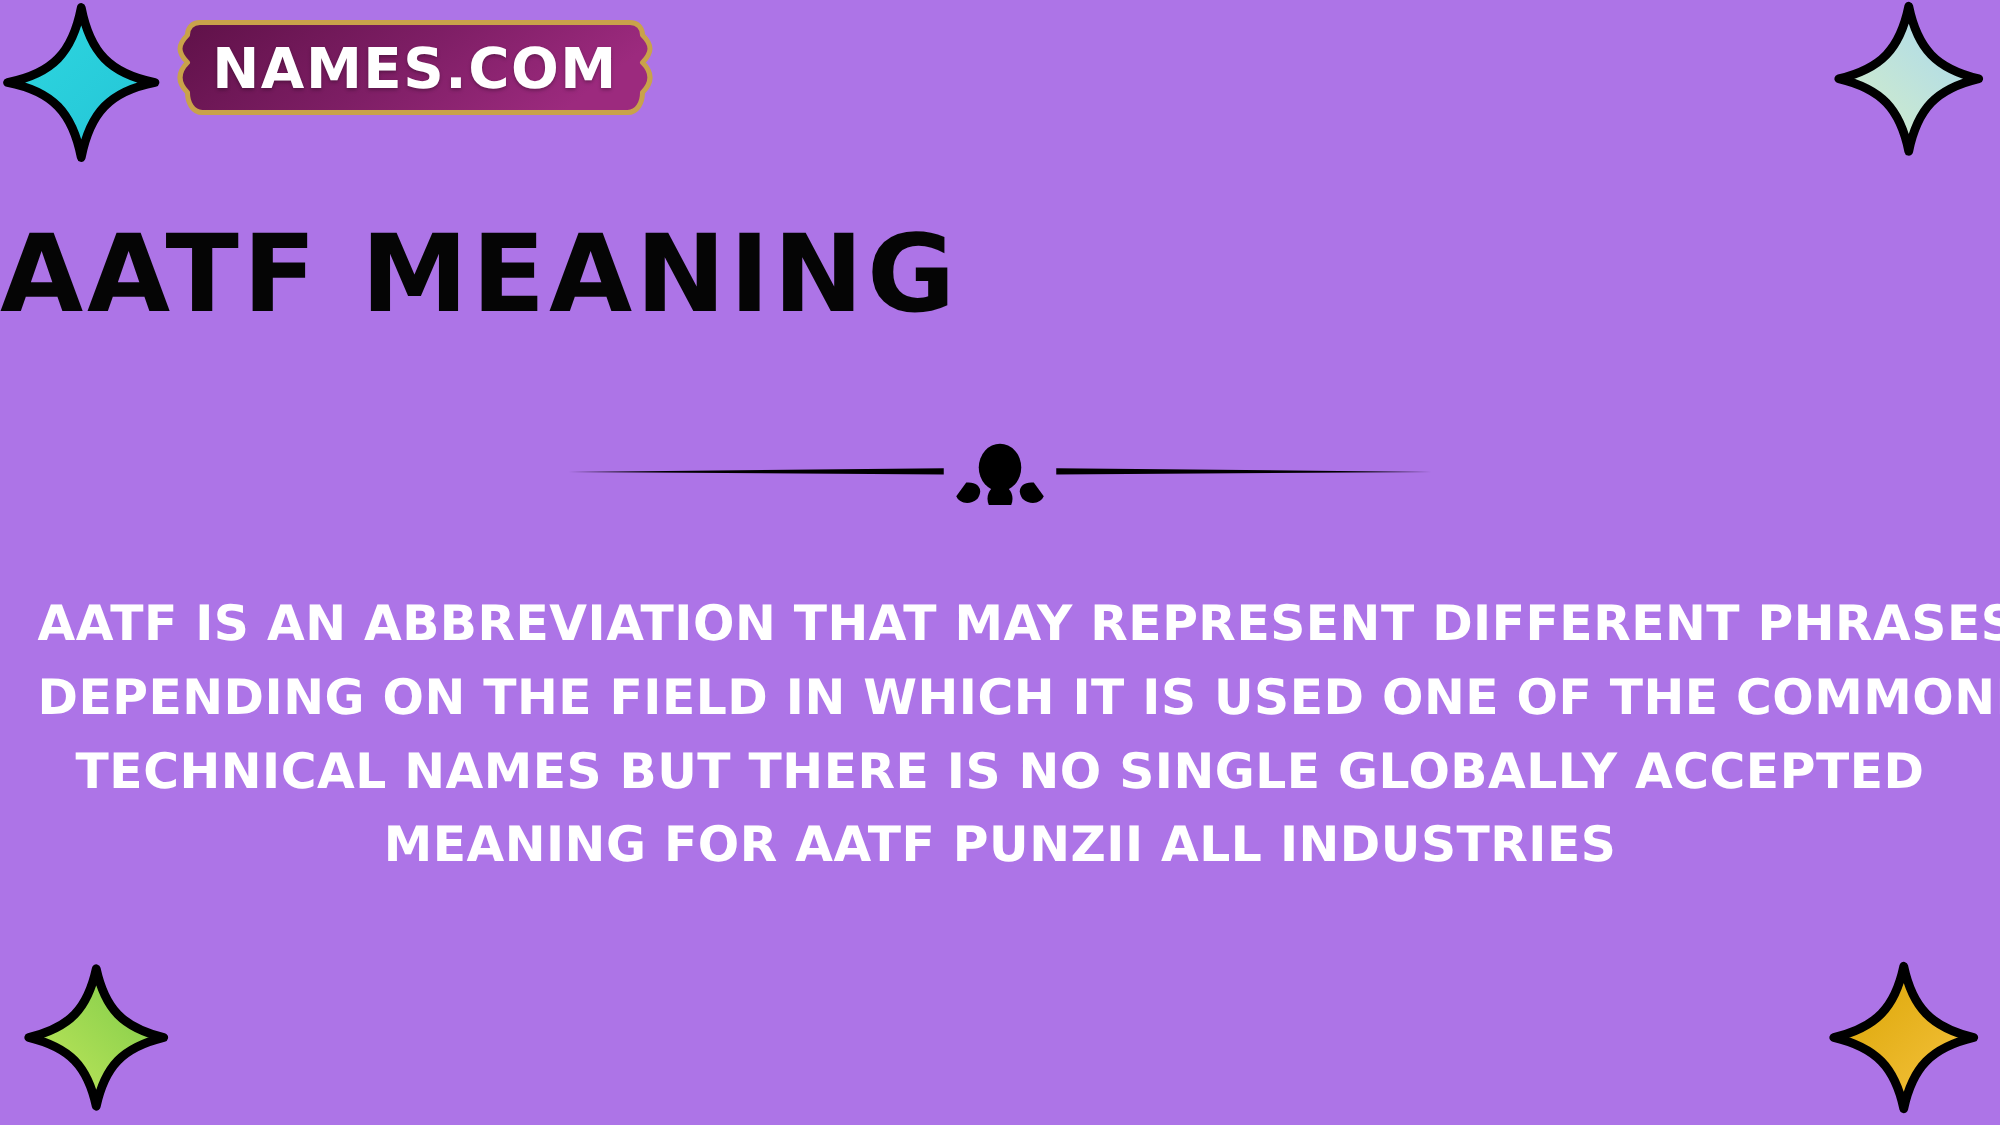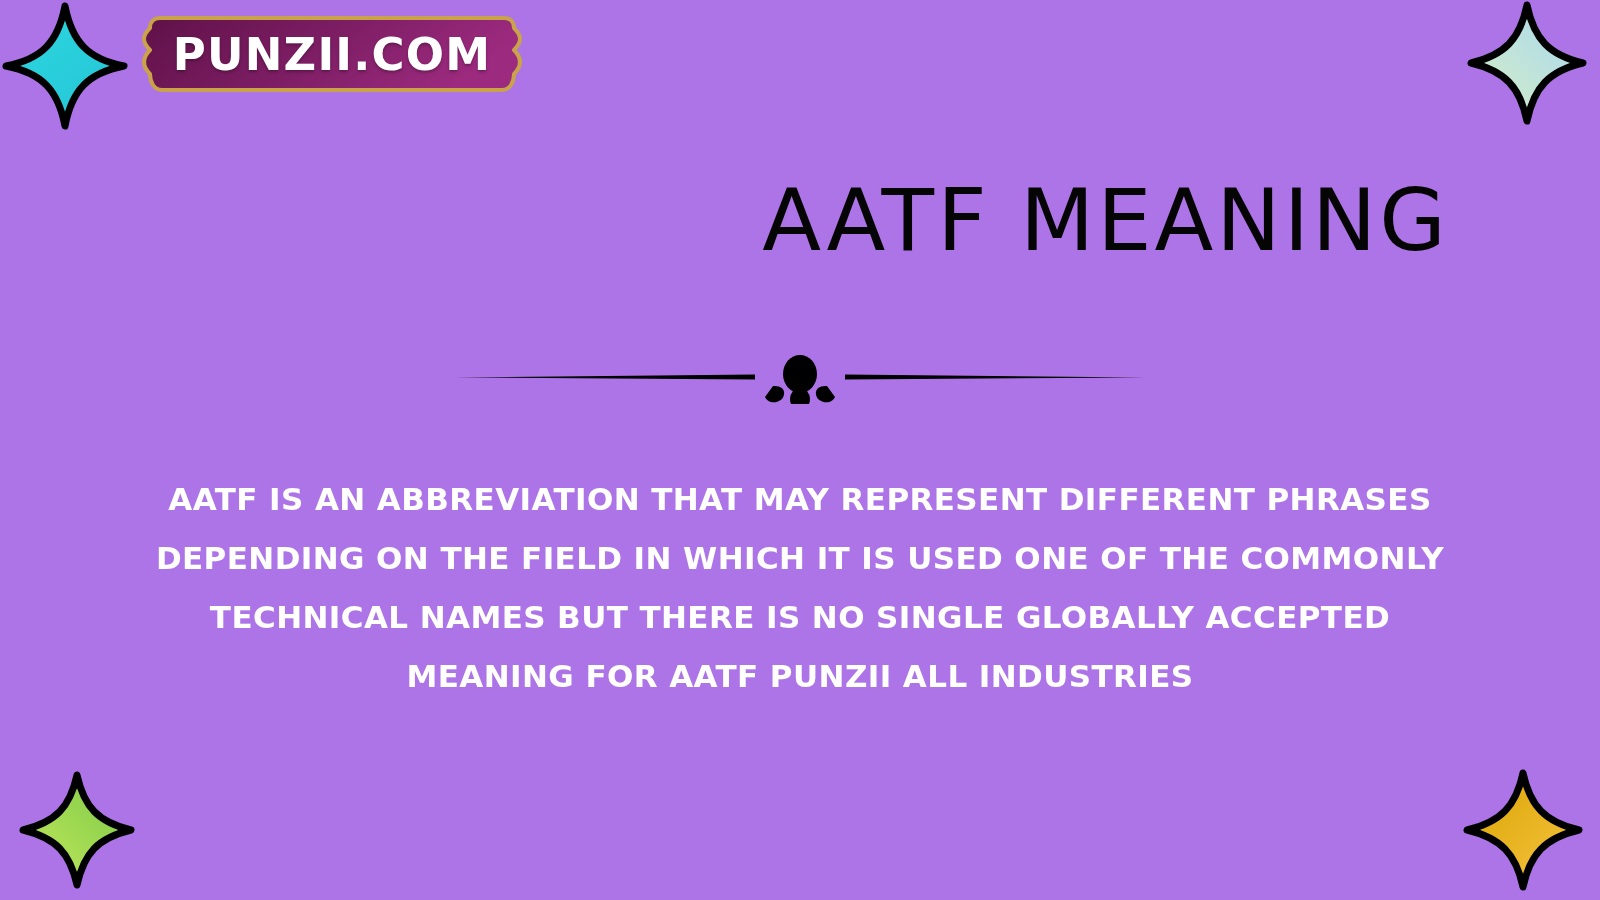--- a/index.html
+++ b/index.html
@@ -63,25 +63,25 @@
     white-space: nowrap;
     text-shadow: 0 2px 3px rgba(0,0,0,0.28);
   }
 
   
   #page-title {
     position: absolute;
     left: 0;
     top: 170px;
     width: 1449px;
-    text-align: right;
+    text-align: left;
     color: #050505;
     font-family: "DejaVu Sans", sans-serif;
     font-size: 86px;
-    font-weight: 400;
+    font-weight: 700;
     letter-spacing: 3px;
     line-height: 100px;
     white-space: nowrap;
   }
 
   
   #divider {
     position: absolute;
     left: 455px;
     top: 352px;
@@ -92,21 +92,21 @@
 
   
   #body-text {
     position: absolute;
     left: 30px;
     top: 470px;
     width: 1540px;
     text-align: center;
     color: #ffffff;
     font-family: "DejaVu Sans", sans-serif;
-    font-size: 31px;
+    font-size: 39px;
     font-weight: 700;
     letter-spacing: 0.4px;
     line-height: 59px;
   }
   #body-text .line { display: block; white-space: nowrap; }
 </style>
 </head>
 <body>
 
 <div id="card">
@@ -170,21 +170,21 @@
       </defs>
       <path d="M24 6 L368 6 C374 6 378 10 378 16
                C386 24 386 30 378 38
                C386 46 386 54 378 62
                C378 70 374 78 366 78
                L26 78 C18 78 14 70 14 62
                C6 54 6 46 14 38
                C6 30 6 24 14 16
                C14 10 18 6 24 6 Z" fill="url(#badgeGrad)" stroke="#C9A24A" stroke-width="4" stroke-linejoin="round"></path>
     </svg>
-    <div id="logo-text">PUNZII.COM</div>
+    <div id="logo-text">NAMES.COM</div>
   </div>
 
   <div id="page-title">AATF MEANING</div>
 
   <div id="divider">
     <svg width="690" height="52" viewBox="0 0 690 52">
       <path d="M0 25.5 L300 22.5 L300 27.5 Z" fill="#000000"></path>
       <path d="M690 25.5 L390 22.5 L390 27.5 Z" fill="#000000"></path>
       <ellipse cx="345" cy="22" rx="17" ry="19" fill="#000000"></ellipse>
       <path d="M318 34 C328 33 332 40 327 47 C320 53 312 50 310 45 Z" fill="#000000"></path>

